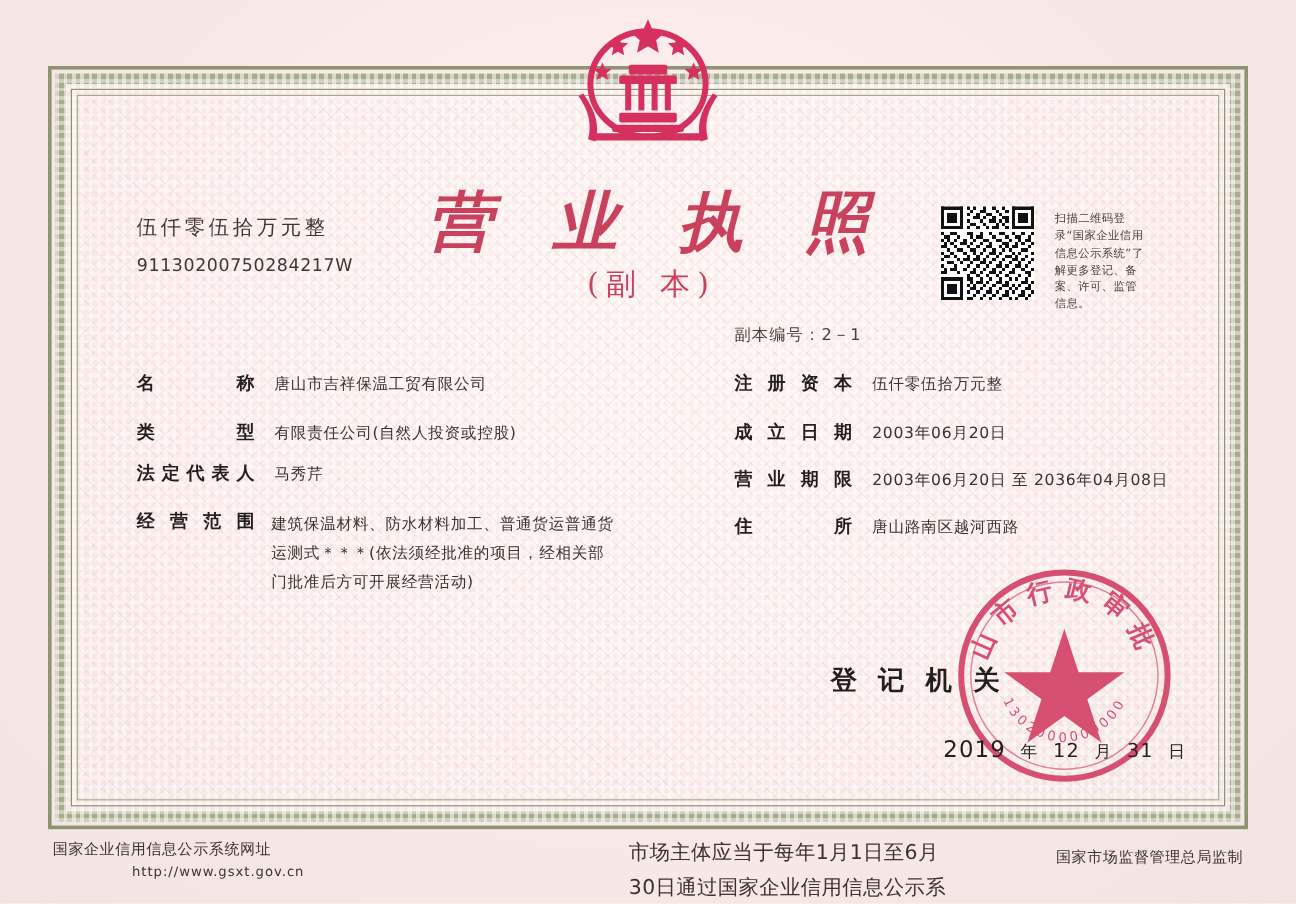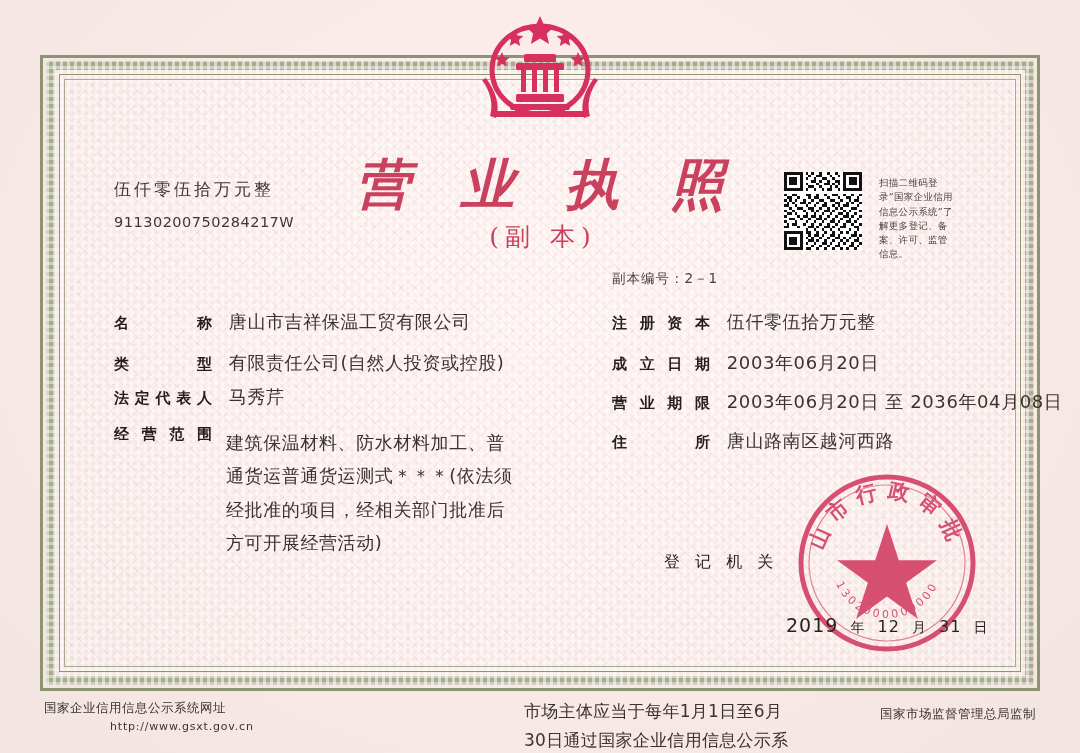--- a/index.html
+++ b/index.html
@@ -161,21 +161,21 @@
     font-size: 15px;
     color: #2f2a28;
   }
   .field .lbl {
     font-weight: bold;
     letter-spacing: 2px;
     color: #241f1d;
     white-space: nowrap;
   }
   .field .val {
-    font-size: 18px;
+    font-size: 13px;
     color: #3a3330;
     letter-spacing: .6px;
   }
 
   .lbl-spread4 { display:inline-block; width: 100px; text-align: justify; text-align-last: justify; }
   .lbl-spread5 { display:inline-block; width: 100px; text-align: justify; text-align-last: justify; }
 
   
   #row-name { left: 114px; top: 310px; }
   #row-type { left: 114px; top: 351px; }
@@ -187,24 +187,24 @@
   #row-capital { left: 612px; top: 310px; }
   #row-found   { left: 612px; top: 351px; }
   #row-term    { left: 612px; top: 390px; }
   #row-addr    { left: 612px; top: 429px; }
 
   .val-inline { margin-left: 10px; }
 
   
   .registry {
     position: absolute;
-    left: 664px;
+    left: 692px;
     top: 552px;
-    font-size: 16px;
-    font-weight: normal;
+    font-size: 22px;
+    font-weight: bold;
     letter-spacing: 5px;
     color: #241f1d;
   }
 
   
   .datebar {
     position: absolute;
     left: 786px;
     top: 614px;
     font-size: 16px;

